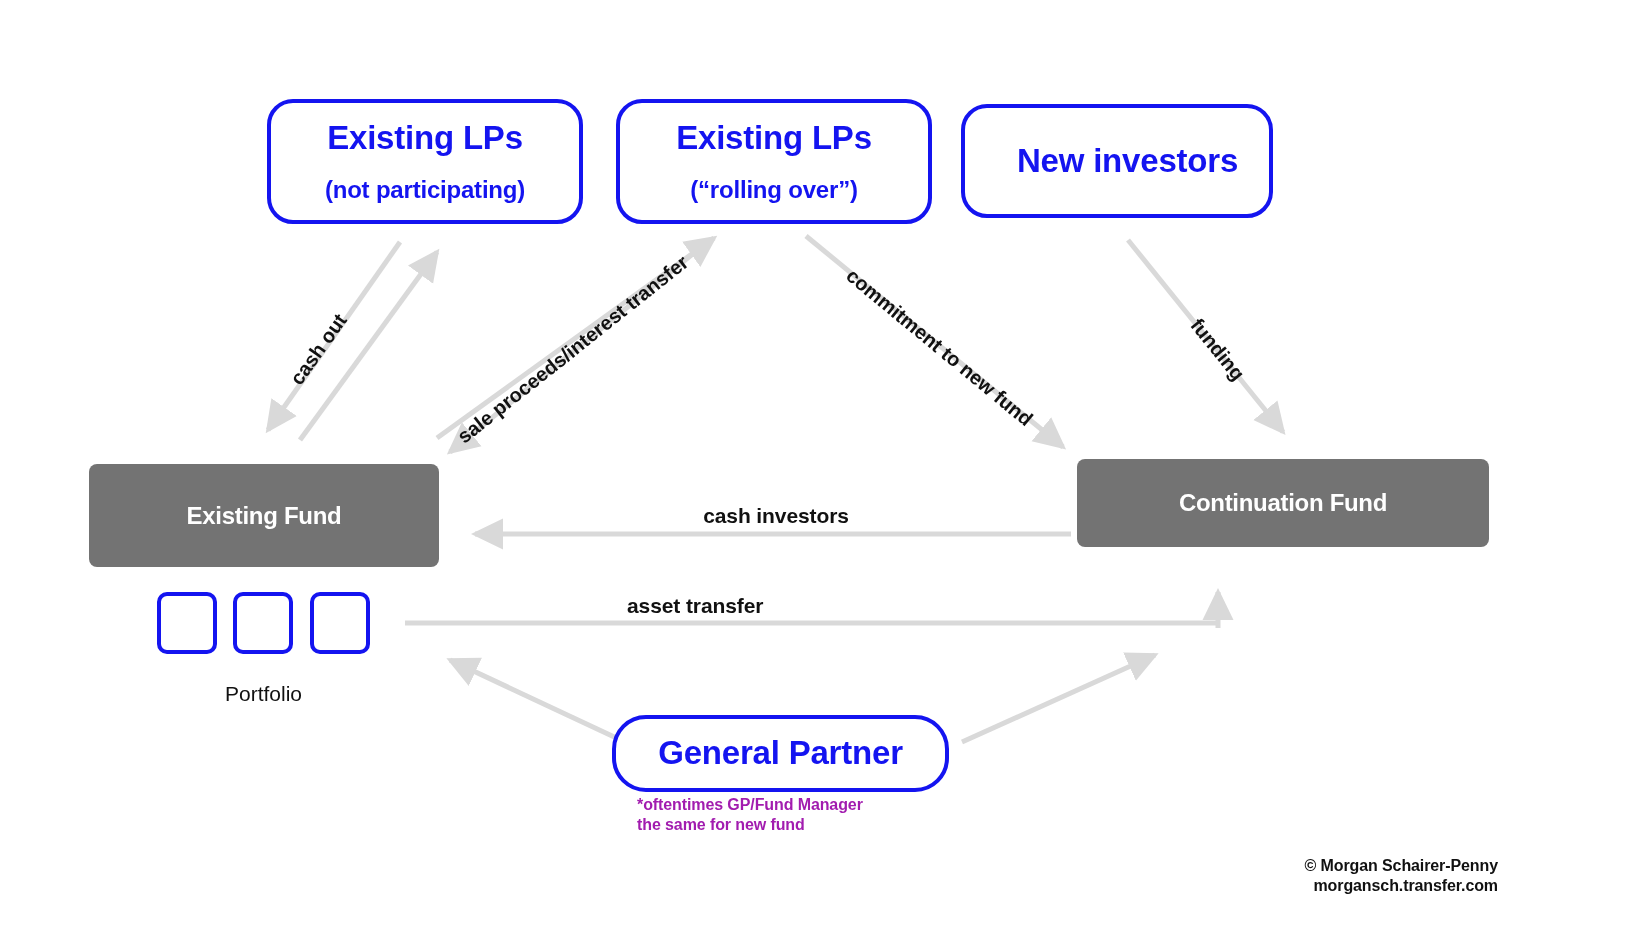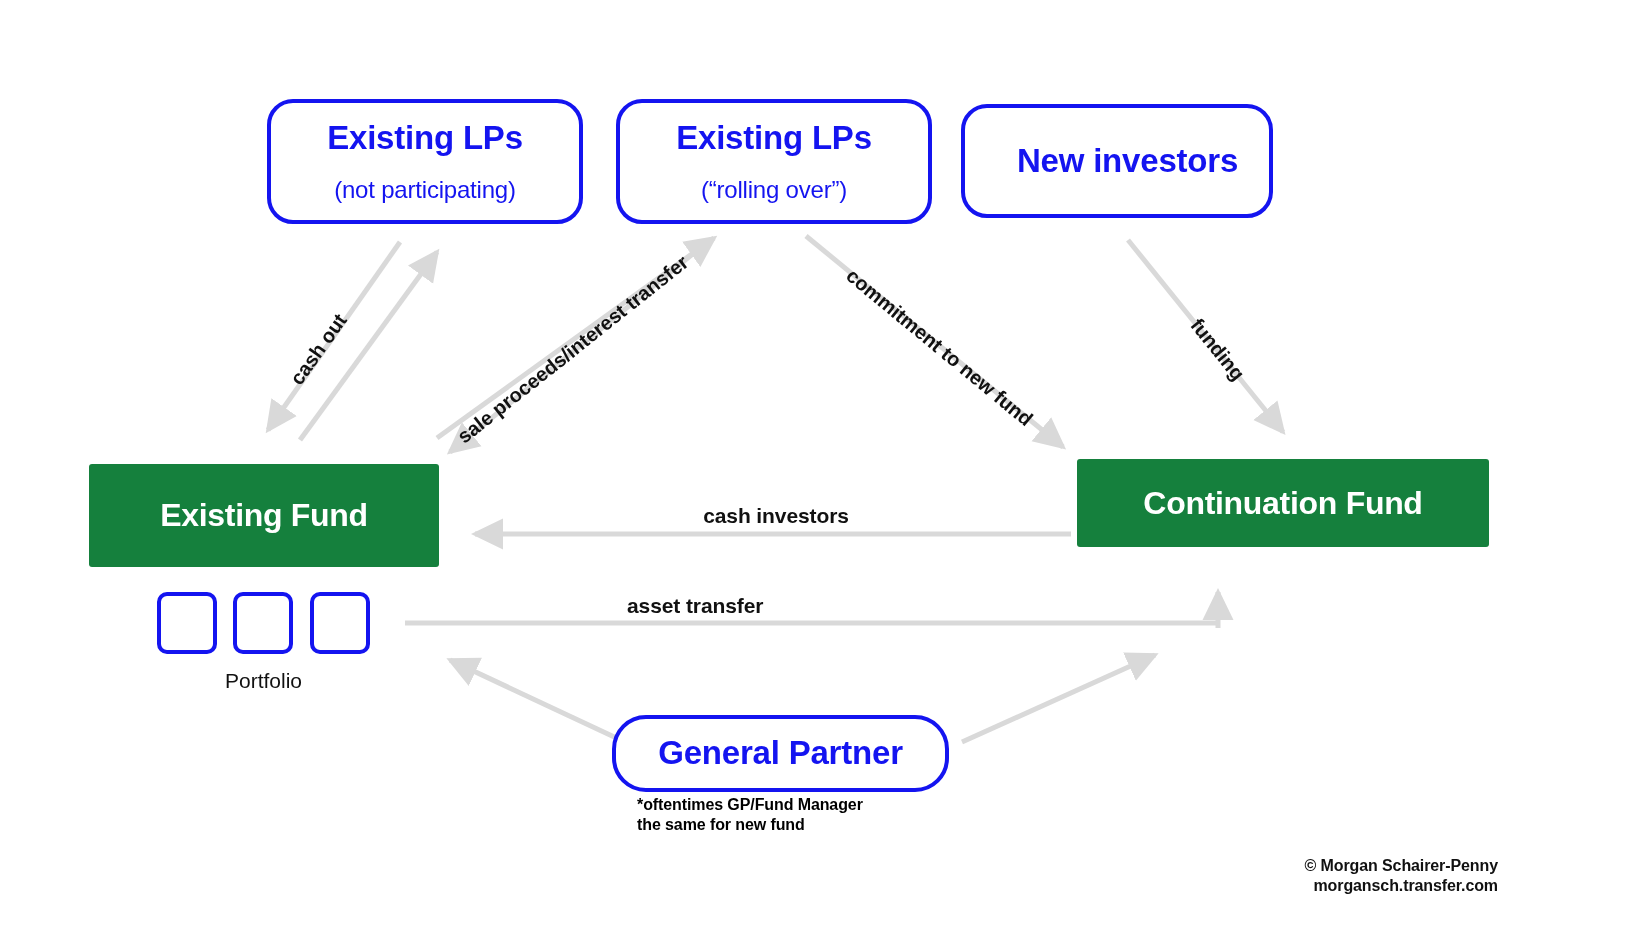--- a/index.html
+++ b/index.html
@@ -43,56 +43,57 @@
     line-height: 1.12;
     gap: 9px;
   }
   .node-outline .title {
     font-size: 33px;
     font-weight: 700;
     letter-spacing: -0.2px;
   }
   .node-outline .sub {
     font-size: 24px;
-    font-weight: 400;
+    font-weight: 700;
     margin-top: 11px;
     letter-spacing: -0.2px;
   }
 
   
   .node-solid {
     position: absolute;
     box-sizing: border-box;
-    background: #15803d;
-    border-radius: 3px;
+    background: #737373;
+    border-radius: 8px;
     display: flex;
     align-items: center;
     justify-content: center;
     color: #ffffff;
-    font-size: 32px;
+    font-size: 24px;
     font-weight: 600;
     letter-spacing: -0.3px;
     text-align: center;
   }
 
   
   .portfolio-square {
     position: absolute;
     box-sizing: border-box;
     border: 4px solid #1414f0;
     border-radius: 10px;
     background: #ffffff;
   }
   .portfolio-label {
     position: absolute;
     font-size: 21px;
     font-weight: 500;
     color: #111111;
     text-align: center;
     white-space: nowrap;
+    margin-top: 13px;
   }
 
   
   .edge-label {
     position: absolute;
     font-size: 20px;
     font-weight: 600;
     color: #111111;
     white-space: nowrap;
     transform-origin: center center;
@@ -101,21 +102,21 @@
   .edge-label.flat {
     font-weight: 600;
     font-size: 21px;
   }
 
   
   .footnote {
     position: absolute;
     font-size: 16px;
     font-weight: 600;
-    color: #000000;
+    color: #a21caf;
     line-height: 1.22;
     white-space: pre-line;
     letter-spacing: -0.1px;
   }
   .credit {
     position: absolute;
     font-size: 16px;
     font-weight: 600;
     color: #111111;
     line-height: 1.28;

